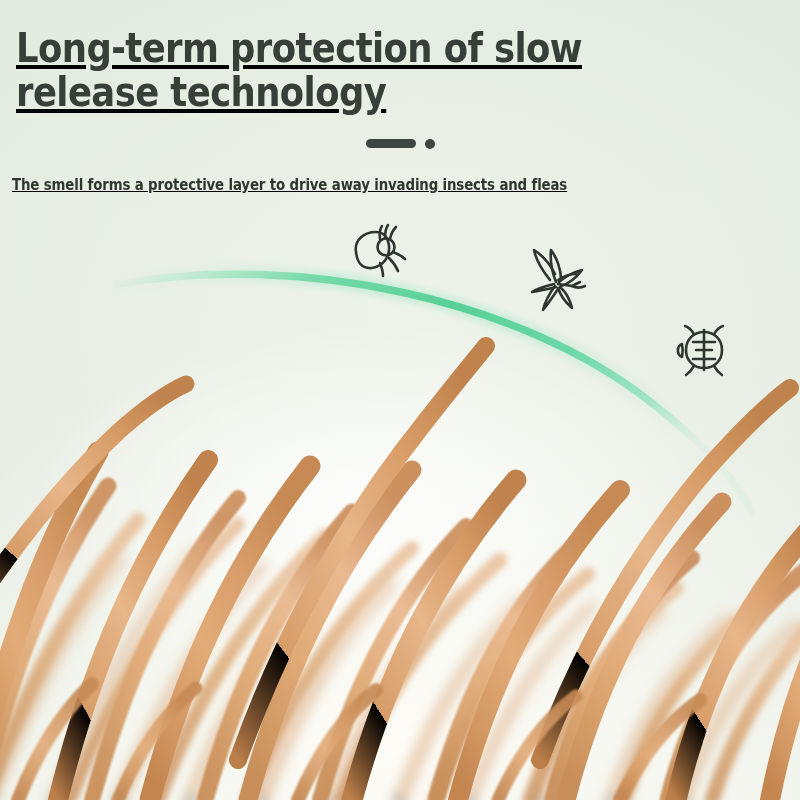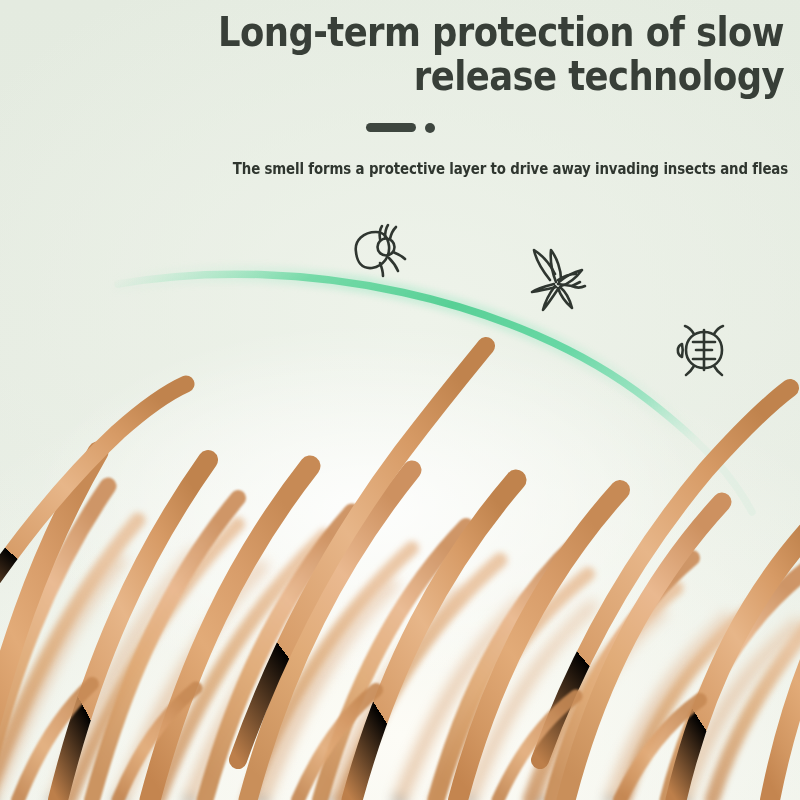--- a/index.html
+++ b/index.html
@@ -29,23 +29,24 @@
     position: absolute;
     left: 0; right: 0;
     top: 300px;
     height: 380px;
     background: radial-gradient(60% 70% at 46% 55%, rgba(255,255,255,0.85) 0%, rgba(255,255,255,0) 70%);
   }
   
   .header {
     position: absolute;
     left: 0; right: 0;
-    top: 0;
-    text-align: right;
+    top: 16px;
+    text-align: left;
     z-index: 40;
+    text-decoration: underline;
   }
   .headline {
     margin: 0;
     padding-top: 11px;
     font-size: 41px;
     line-height: 1.07;
     font-weight: 700;
     letter-spacing: -0.6px;
     color: #383f38;
     font-family: "DejaVu Sans Condensed", "Liberation Sans", sans-serif;

